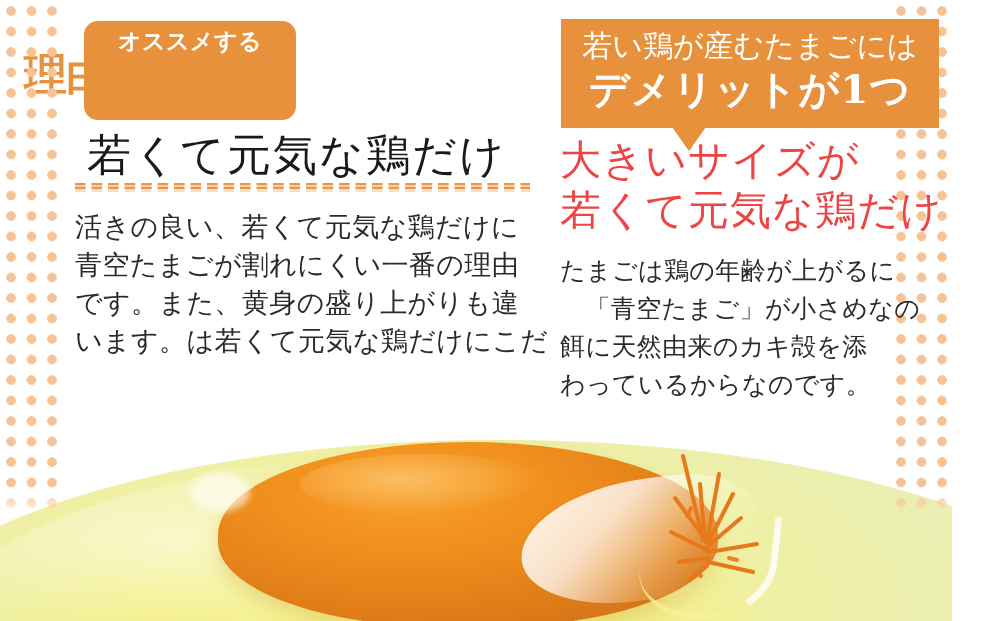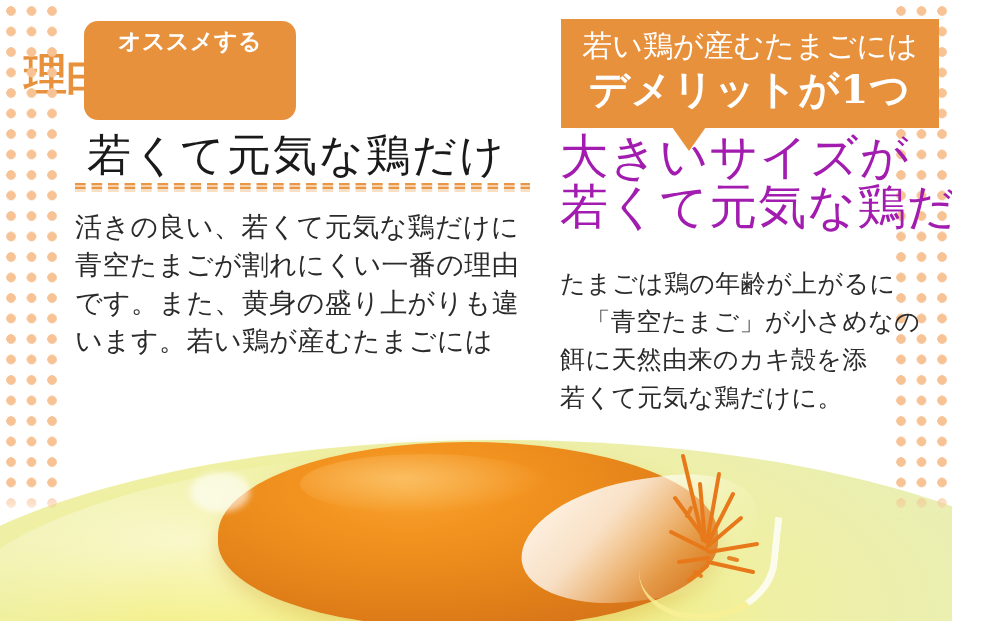--- a/index.html
+++ b/index.html
@@ -202,32 +202,32 @@
     font-family:"DejaVu Sans","Liberation Sans",sans-serif;
     font-size:27px;
     line-height:38px;
     letter-spacing:0.4px;
     white-space:nowrap;
   }
 
   
   .col-right{position:absolute;left:560px;top:135px;width:400px;z-index:7;}
   .head-right{
-    color:#a21caf;
-    font-family:Liberation Mono, monospace;
-    font-size:48px;
+    color:#ef4444;
+    font-family:Liberation Serif, serif;
+    font-size:41px;
     font-weight:400;
     line-height:50px;
     letter-spacing:1px;
     white-space:nowrap;
   }
   .body-right{
-    margin-top:29px;
+    margin-top:17px;
     color:#2b2b2b;
-    font-family:Liberation Sans, sans-serif;
+    font-family:Liberation Serif, serif;
     font-size:25px;
     line-height:38px;
     letter-spacing:0.4px;
     white-space:nowrap;
   }
   .tl{display:block;}
 </style>
 </head>
 <body>
 
@@ -282,30 +282,30 @@
   </div>
   <div class="banner-tail"></div>
 
   <div class="col-left">
     <div class="head-left">若くて元気な鶏だけ</div>
     <div class="brush-underline"></div>
     <div class="body-left">
       <span class="tl">活きの良い、若くて元気な鶏だけに</span>
       <span class="tl">青空たまごが割れにくい一番の理由</span>
       <span class="tl">です。また、黄身の盛り上がりも違</span>
-      <span class="tl">います。若い鶏が産むたまごには</span>
+      <span class="tl">います。は若くて元気な鶏だけにこだ</span>
     </div>
   </div>
 
   <div class="col-right">
     <div class="head-right">
       <span class="tl">大きいサイズが</span>
       <span class="tl">若くて元気な鶏だけ</span>
     </div>
     <div class="body-right">
       <span class="tl">たまごは鶏の年齢が上がるに</span>
       <span class="tl">　「青空たまご」が小さめなの</span>
       <span class="tl">餌に天然由来のカキ殻を添</span>
-      <span class="tl">若くて元気な鶏だけに。</span>
+      <span class="tl">わっているからなのです。</span>
     </div>
   </div>
 
 </div>
 
 </body></html>

